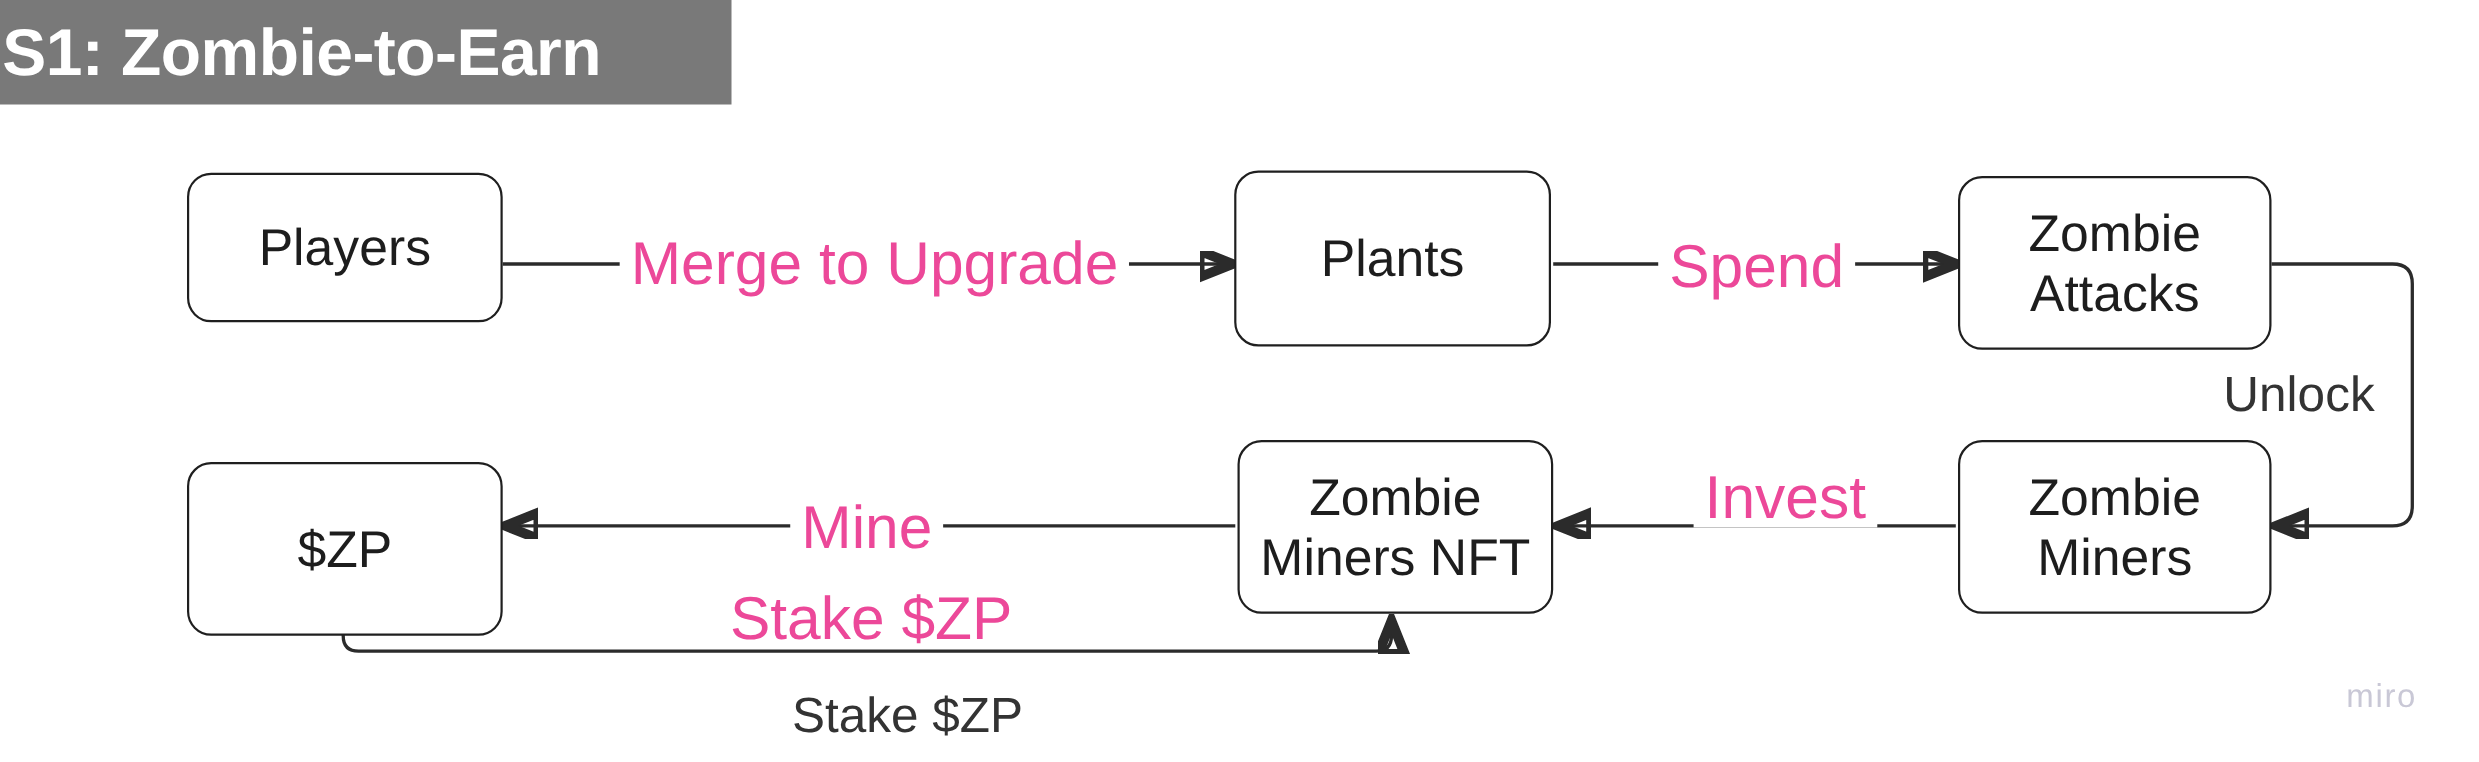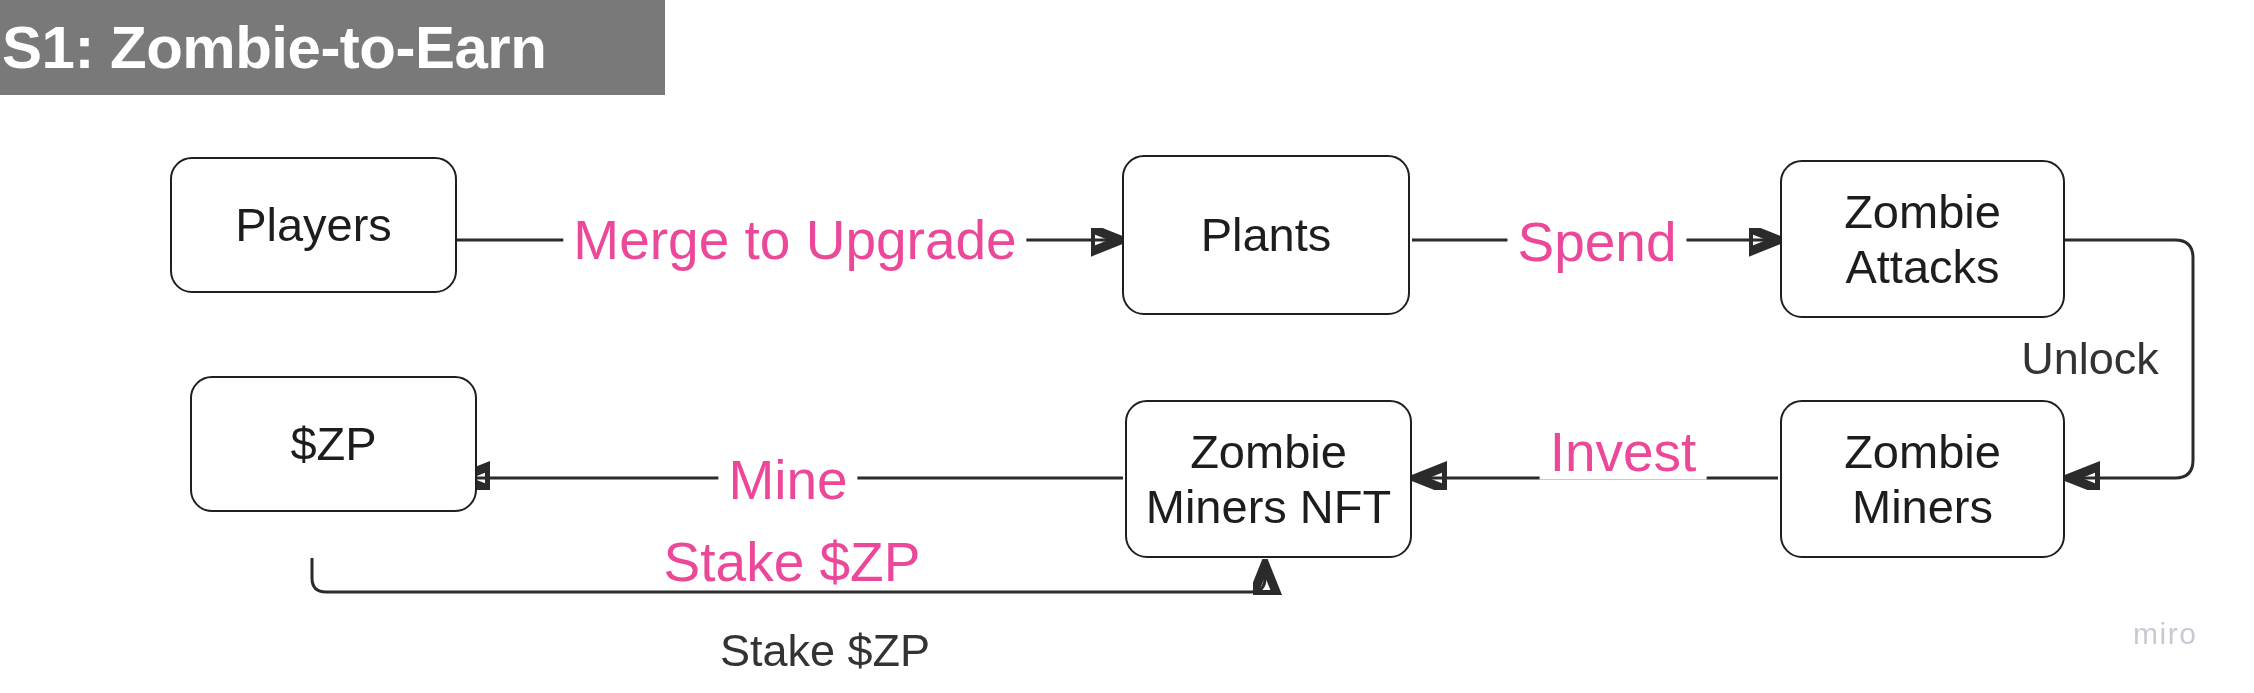--- a/index.html
+++ b/index.html
@@ -138,21 +138,21 @@
 
   <div class="node" style="left:1122px; top:155px; width:288px; height:160px;">
     <span class="node-label">Plants</span>
   </div>
 
   <div class="node" style="left:1780px; top:160px; width:285px; height:158px; flex-direction:column;">
     <span class="node-label">Zombie</span>
     <span class="node-label">Attacks</span>
   </div>
 
-  <div class="node" style="left:170px; top:376px; width:287px; height:136px;margin-left:20px;">
+  <div class="node" style="left:170px; top:420px; width:287px; height:158px;">
     <span class="node-label">$ZP</span>
   </div>
 
   <div class="node" style="left:1125px; top:400px; width:287px; height:158px; flex-direction:column;">
     <span class="node-label">Zombie</span>
     <span class="node-label">Miners NFT</span>
   </div>
 
   <div class="node" style="left:1780px; top:400px; width:285px; height:158px; flex-direction:column;">
     <span class="node-label">Zombie</span>

